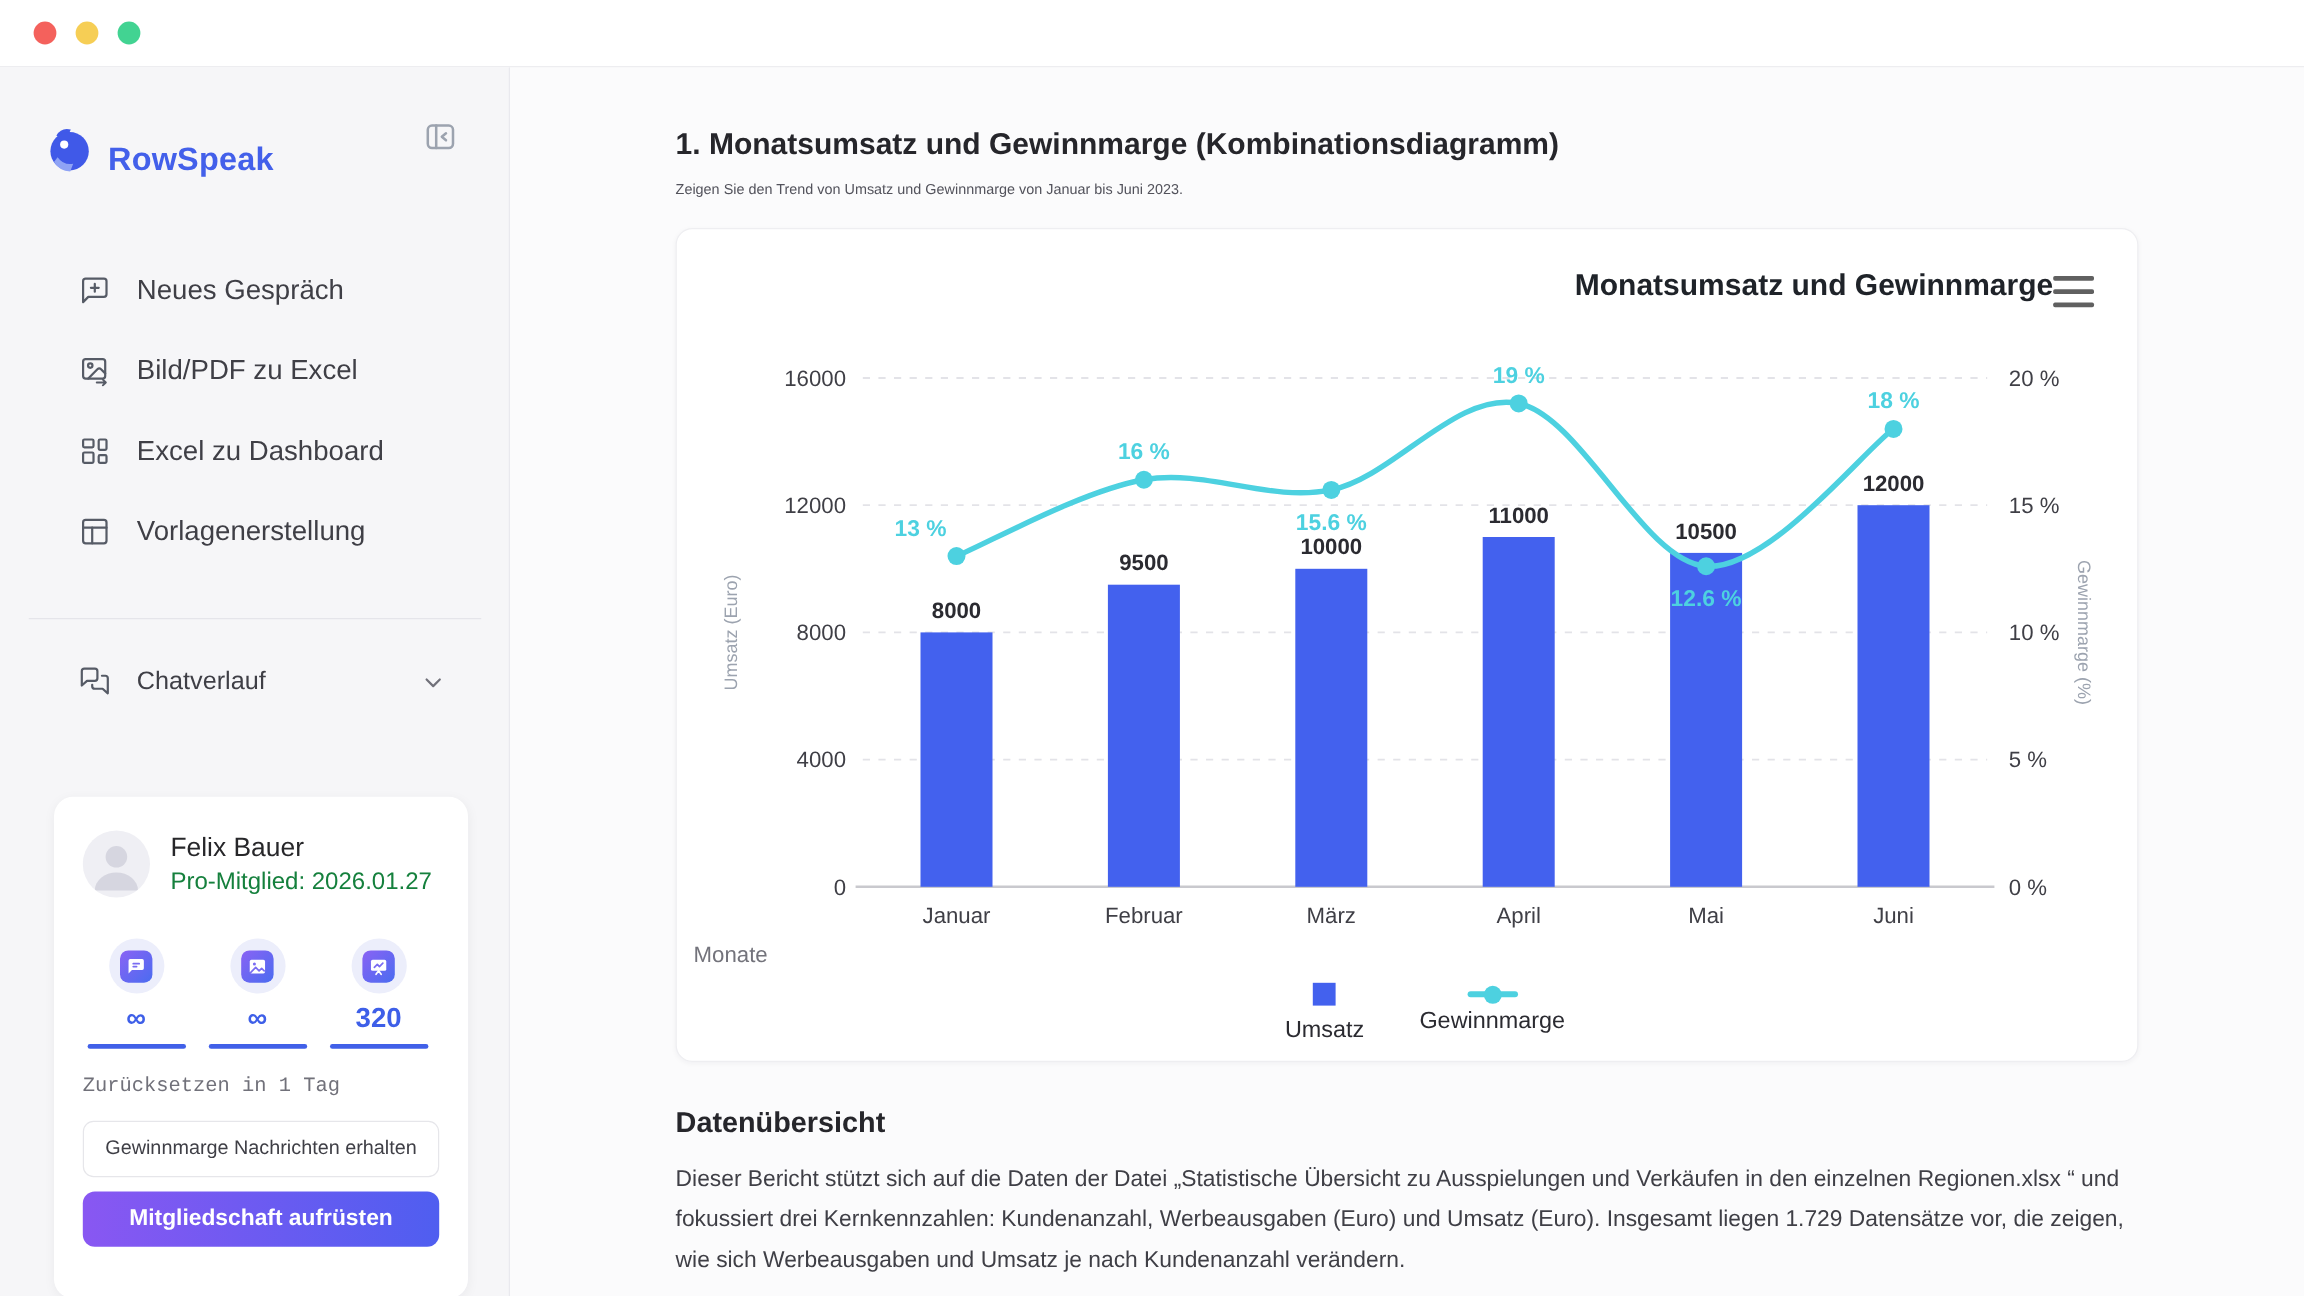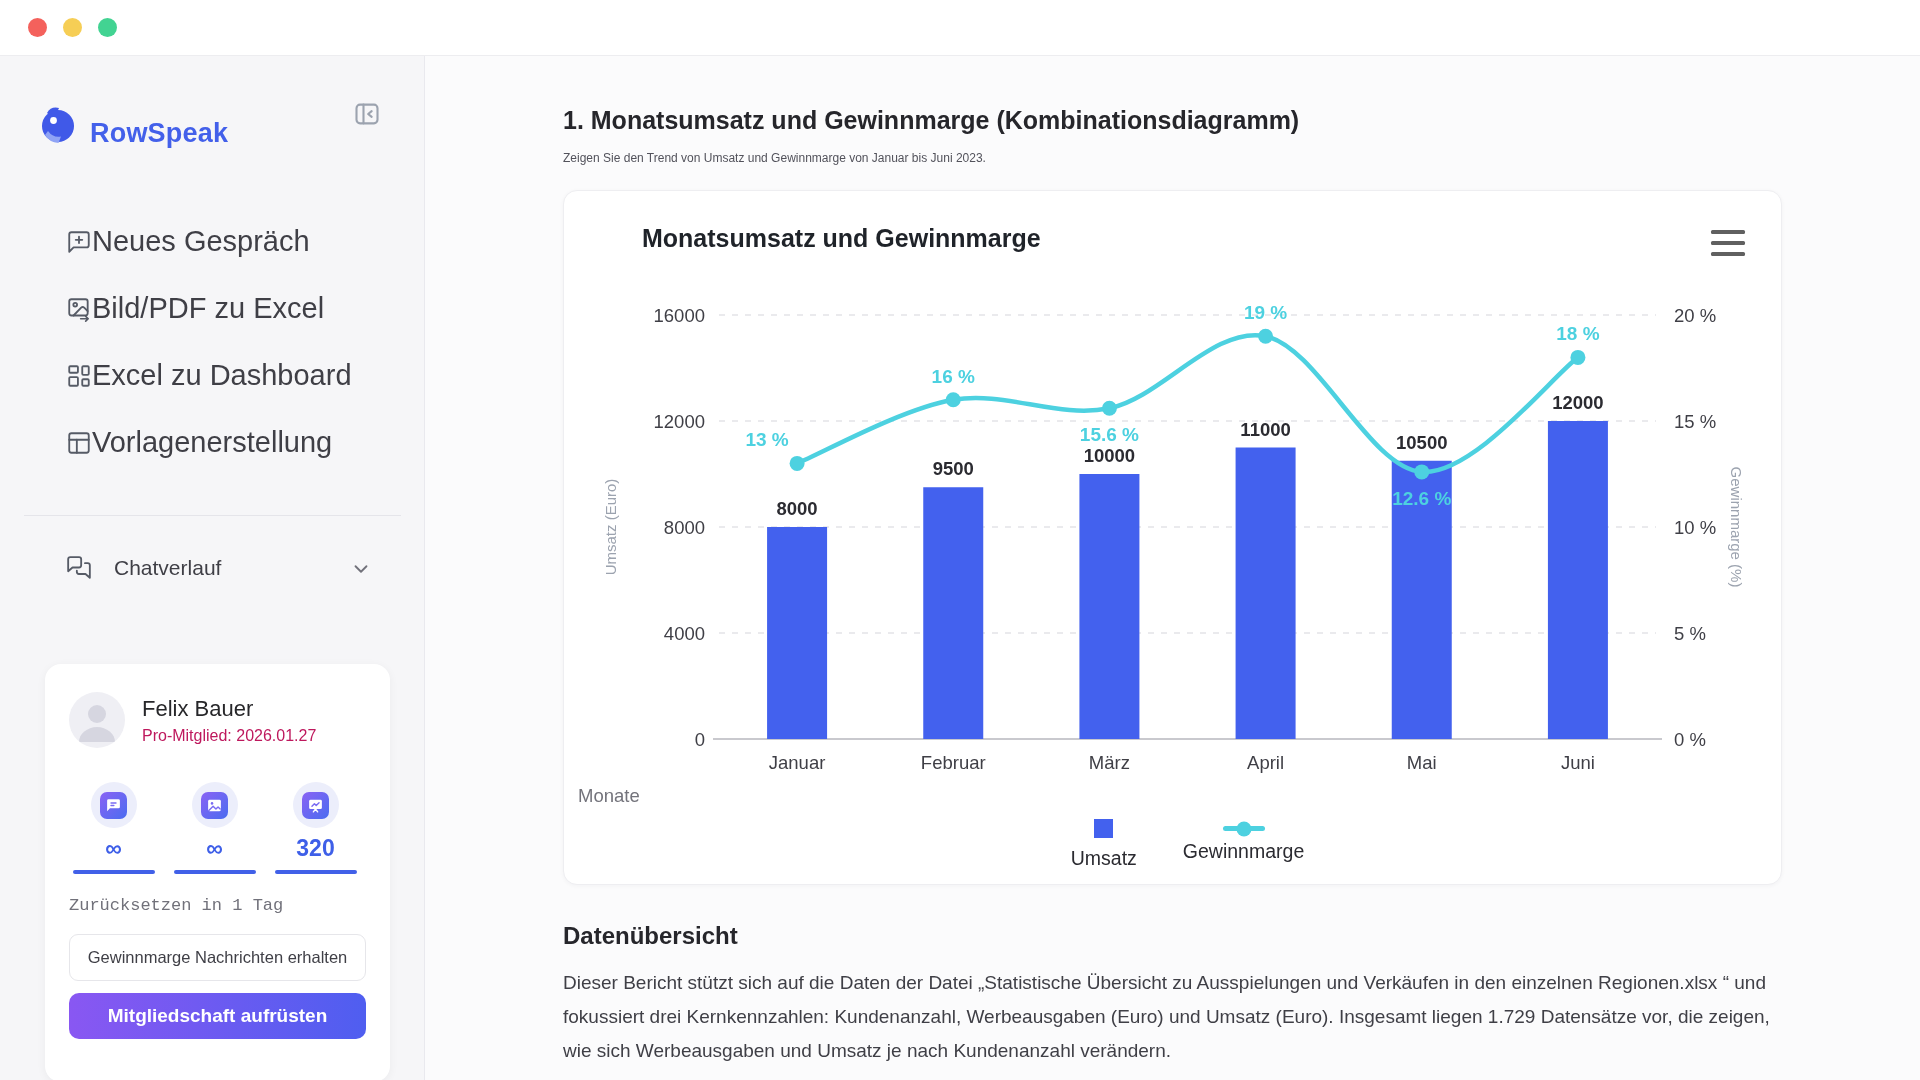--- a/index.html
+++ b/index.html
@@ -13,37 +13,37 @@
   .traffic span { width:19px; height:19px; border-radius:50%; display:block; }
 
   
   .sidebar { position:absolute; top:56px; left:0; width:425px; height:1024px;
              background:#f6f6f8; border-right:1px solid #e9e9ee; }
   .brand { position:absolute; top:42px; left:38px; display:flex; align-items:center; gap:12px; }
   .brand-name { font-size:27px; font-weight:700; color:#4360ea; letter-spacing:.2px;margin-top:20px; }
   .collapse-btn { position:absolute; top:44px; right:42px; width:30px; height:28px; cursor:pointer; color:#9ca3af; }
 
   .menu { position:absolute; top:152px; left:0; width:100%; }
-  .menu-item { display:flex; align-items:center; height:67px; padding-left:66px;
-               font-size:29px; color:#3f3f46; cursor:pointer; }
+  .menu-item { display:flex; align-items:center; gap:22px; height:67px; padding-left:66px;
+               font-size:23px; color:#3f3f46; cursor:pointer; }
   .menu-item svg, .history-row svg.lead { width:26px; height:26px; stroke:#565b66; fill:none;
                stroke-width:1.7; stroke-linecap:round; stroke-linejoin:round; flex:0 0 auto; }
   .side-divider { position:absolute; top:459px; left:24px; width:377px; height:1px; background:#e5e5ea; }
   .history-row { position:absolute; top:486px; left:0; width:100%; height:52px; display:flex;
                  align-items:center; gap:22px; padding-left:66px; font-size:21px; color:#3f3f46; cursor:pointer; }
   .history-chevron { position:absolute; right:52px; top:16px; width:22px; height:22px; color:#71717a; }
 
   
   .profile-card { position:absolute; left:45px; top:608px; width:345px; height:418px;
                   background:#ffffff; border-radius:16px; box-shadow:0 2px 10px rgba(20,20,40,.05);
                   padding:28px 24px 24px 24px; }
   .profile-head { display:flex; align-items:center; gap:17px; }
   .avatar { width:56px; height:56px; border-radius:50%; background:#efeff4; overflow:hidden; flex:0 0 auto; }
   .p-name { font-size:22px; color:#27272a; font-weight:500; }
-  .p-sub  { font-size:16px; color:#be185d; margin-top:5px; }
+  .p-sub  { font-size:20px; color:#15803d; margin-top:5px; }
 
   .stats { display:flex; margin-top:34px; margin-left:-6px; }
   .stat  { width:109px; display:flex; flex-direction:column; align-items:center; }
   .stat-circle { width:46px; height:46px; border-radius:50%; background:#eceefb;
                  display:flex; align-items:center; justify-content:center; }
   .stat-badge { width:27px; height:27px; border-radius:7px;
                 background:linear-gradient(135deg,#8a63f4,#4a6cf0);
                 display:flex; align-items:center; justify-content:center; }
   .stat-badge svg { width:17px; height:17px; stroke:#fff; fill:none; stroke-width:2; stroke-linecap:round; stroke-linejoin:round; }
   .stat-value { margin-top:9px; font-size:23px; font-weight:700; color:#3e5fe8; line-height:1; }
@@ -58,21 +58,21 @@
 
   
   .main { position:absolute; top:56px; left:426px; width:1494px; height:1024px; background:#fbfbfc; }
   .section-title { position:absolute; left:137px; top:50px; font-size:25px; font-weight:700; color:#26262b; }
   .section-sub   { position:absolute; left:137px; top:95px; font-size:12px; color:#52525b; }
 
   .chart-card { position:absolute; left:137px; top:134px; width:1219px; height:695px;
                 background:#ffffff; border:1px solid #eeeef1; border-radius:14px;
                 box-shadow:0 1px 4px rgba(20,20,40,.04); }
   .chart-header { position:absolute; top:33px; left:39px; right:36px; display:flex;
-                  justify-content:space-between; align-items:flex-start;margin-left:39px; }
+                  justify-content:flex-end; align-items:flex-start; }
   .chart-title { font-size:25px; font-weight:700; color:#1f2329; }
   .hamburger { margin-top:6px; cursor:pointer; }
   .hamburger span { display:block; width:34px; height:4px; background:#606060; border-radius:1.5px; margin-bottom:7px; }
   .hamburger span:last-child { margin-bottom:0; }
 
   .chart-body { position:absolute; top:86px; left:0; width:1219px; height:505px; }
   .axis-title { position:absolute; font-size:15px; color:#9ca3af; white-space:nowrap; }
   .axis-title.left  { left:46px; top:250px; transform:translate(-50%,-50%) rotate(-90deg); }
   .axis-title.right { left:1172px; top:250px; transform:translate(-50%,-50%) rotate(90deg); }
 

